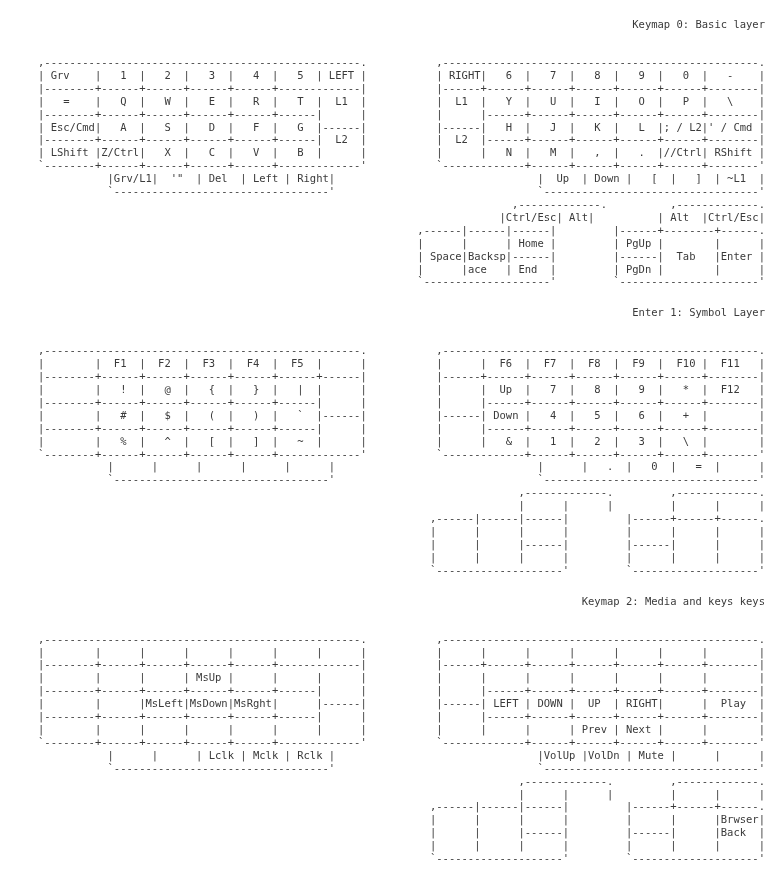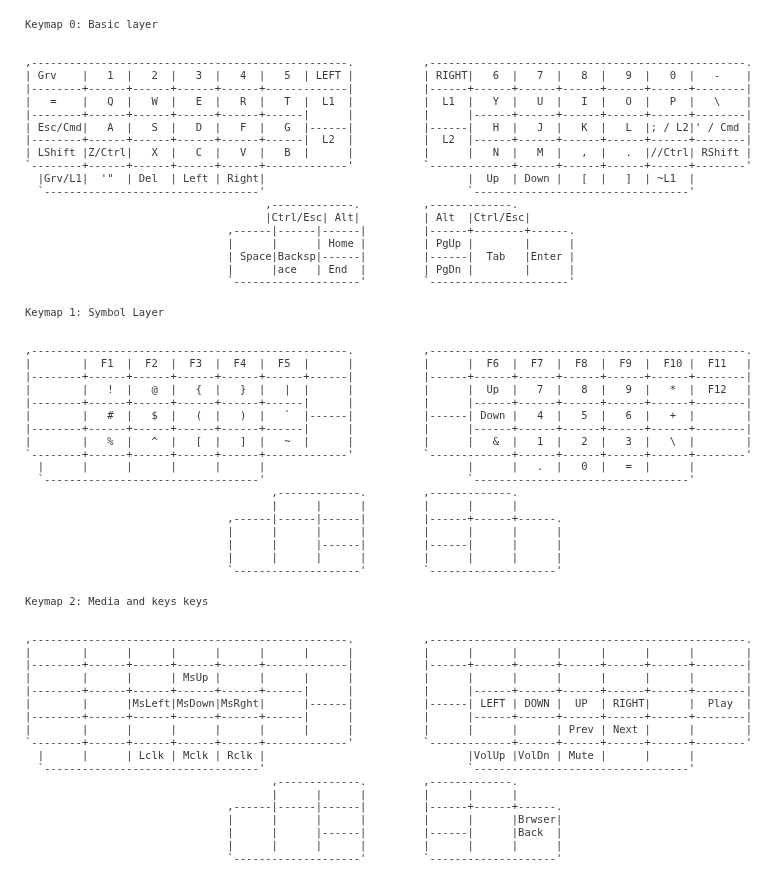--- a/index.html
+++ b/index.html
@@ -8,21 +8,21 @@
     width: 765px;
     height: 883px;
     overflow: hidden;
     font-family: "DejaVu Sans Mono", "Liberation Mono", monospace;
   }
   .page {
     padding: 18px 0 0 25px;
     width: 765px;
     height: 883px;
   }
-  .keymap-section { display: block; margin-bottom: 18px; }
+  .keymap-section { display: block; margin-bottom: 18px; text-align: right; }
   .section-title {
     font-size: 10.5px;
     line-height: 13px;
     color: #3a3a3a;
     margin-bottom: 25px;
     white-space: pre;
   }
   pre.keymap-art {
     font-family: "DejaVu Sans Mono", "Liberation Mono", monospace;
     font-size: 10.5px;
@@ -52,21 +52,21 @@
                                       ,-------------.          ,-------------.
                                       |Ctrl/Esc| Alt|          | Alt  |Ctrl/Esc|
                                 ,------|------|------|         |------+--------+------.
                                 |      |      | Home |         | PgUp |        |      |
                                 | Space|Backsp|------|         |------|  Tab   |Enter |
                                 |      |ace   | End  |         | PgDn |        |      |
                                 `--------------------'         `----------------------'</pre>
   </section>
 
   <section class="keymap-section">
-    <div class="section-title">Keymap 1: Symbol Layer</div>
+    <div class="section-title">Enter 1: Symbol Layer</div>
     <pre class="keymap-art">,--------------------------------------------------.           ,--------------------------------------------------.
 |        |  F1  |  F2  |  F3  |  F4  |  F5  |      |           |      |  F6  |  F7  |  F8  |  F9  |  F10 |  F11   |
 |--------+------+------+------+------+------+------|           |------+------+------+------+------+------+--------|
 |        |   !  |   @  |   {  |   }  |   |  |      |           |      |  Up  |   7  |   8  |   9  |   *  |  F12   |
 |--------+------+------+------+------+------|      |           |      |------+------+------+------+------+--------|
 |        |   #  |   $  |   (  |   )  |   `  |------|           |------| Down |   4  |   5  |   6  |   +  |        |
 |--------+------+------+------+------+------|      |           |      |------+------+------+------+------+--------|
 |        |   %  |   ^  |   [  |   ]  |   ~  |      |           |      |   &amp;  |   1  |   2  |   3  |   \  |        |
 `--------+------+------+------+------+-------------'           `-------------+------+------+------+------+--------'
   |      |      |      |      |      |                                |      |   .  |   0  |   =  |      |

